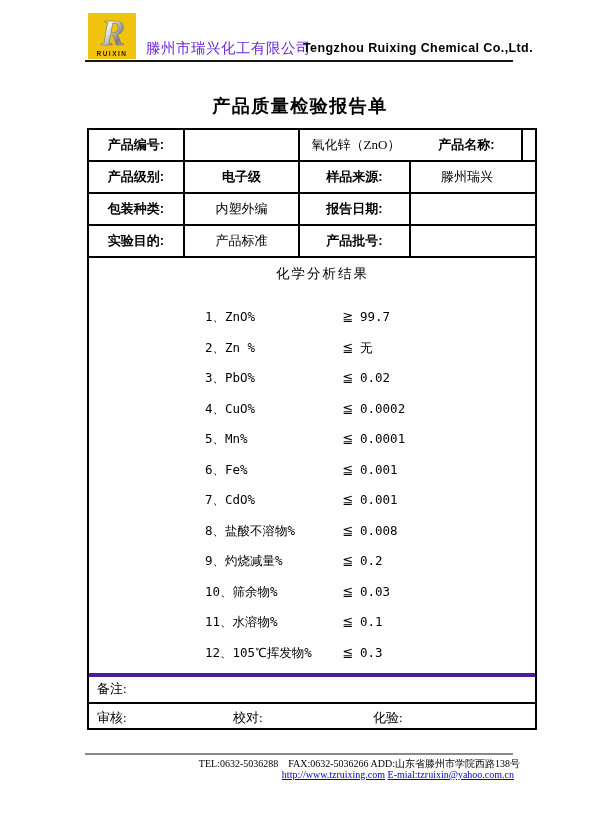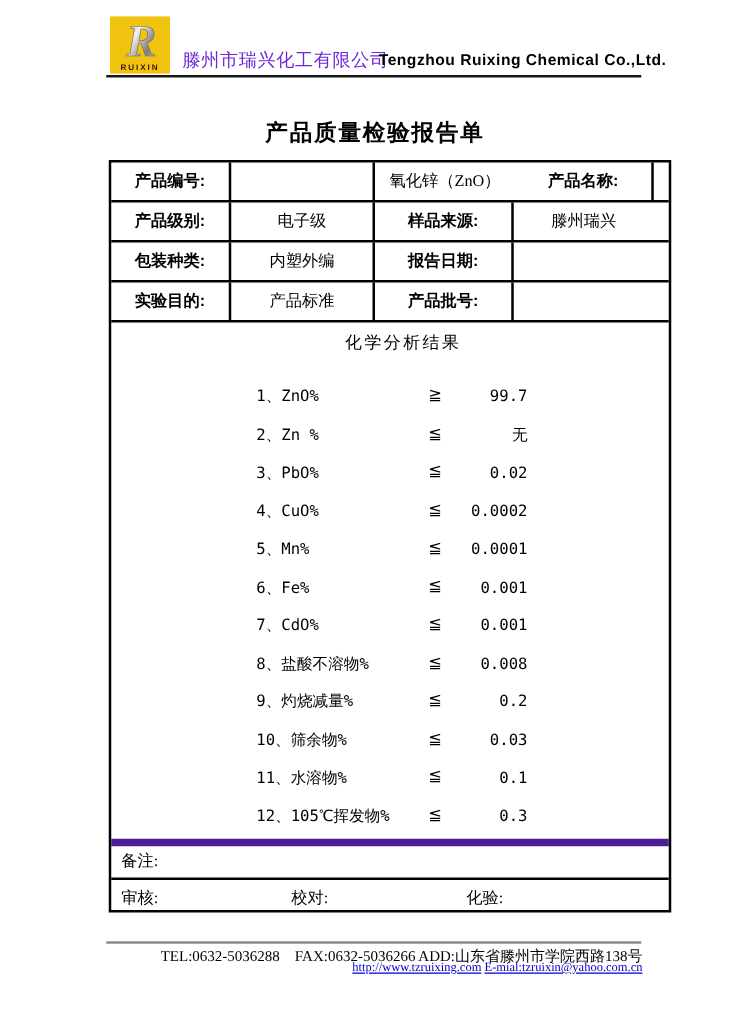--- a/index.html
+++ b/index.html
@@ -22,43 +22,43 @@
   
   .tbl { position:absolute; left:87px; top:128px; width:450px; height:602px;
          border:2px solid #000; box-sizing:border-box; }
   .irow { display:flex; height:32px; box-sizing:border-box; border-bottom:2px solid #000; }
   .irow .cell { box-sizing:border-box; border-right:2px solid #000; height:30px; line-height:30px;
                 text-align:center; overflow:hidden; white-space:nowrap; }
   .irow .c1 { width:96px; } .irow .c2 { width:115px; } .irow .c3 { width:111px; }
   .irow .c4 { width:112px; border-right:none; }
   .lbl { font-family:"Liberation Sans", sans-serif; font-weight:700; font-size:13px; }
   .val { font-size:13px; }
-  .val.bold { font-family:"Liberation Sans", sans-serif; font-weight:400; }
+  .val.bold { font-family:"Liberation Sans", sans-serif; font-weight:700; }
 
-  .chem { position:relative; height:415px; box-sizing:border-box; border-bottom:6px solid #4c1d95;padding-left:21px; }
+  .chem { position:relative; height:415px; box-sizing:border-box; border-bottom:4px solid #4c1d95;padding-left:21px; }
   .chem-title { margin-top:4px; height:24px; line-height:24px; text-align:center;
                 font-size:13.5px; letter-spacing:2px; }
   .chem-items { position:absolute; left:0; right:0; top:40px; }
   .crow { position:relative; height:30.5px; line-height:30.5px; }
   .cname { position:absolute; left:116px; font-family:"DejaVu Sans Mono", monospace;
            font-size:12.5px; white-space:nowrap; }
   .ccomp { position:absolute; left:247px; width:24px; text-align:center;
            font-family:"DejaVu Sans", sans-serif; font-size:13px; }
-  .cval  { position:absolute; left:271px; width:62px; text-align:right;
+  .cval  { position:absolute; left:271px; width:62px; text-align:left;
            font-family:"DejaVu Sans Mono", monospace; font-size:12.5px; }
 
   .remarks { height:27px; box-sizing:border-box; border-bottom:2px solid #000;
              line-height:24px; padding-left:8px; font-size:13px; }
   .signoff { position:relative; height:28px; line-height:28px; font-size:13px; }
   .signoff span { position:absolute; }
   .sg1 { left:8px; } .sg2 { left:144px; } .sg3 { left:284px; }
 
   
   .foot-rule { position:absolute; left:85px; top:753px; width:428px; height:2px; background:#8a8a8a; }
-  .foot-l1 { position:absolute; right:86px; top:757px; font-size:12px; white-space:nowrap; }
+  .foot-l1 { position:absolute; right:80px; top:757px; font-size:10px; white-space:nowrap; }
   .foot-l2 { position:absolute; right:86px; top:769px; font-size:10px; white-space:nowrap; }
   .flink { text-decoration:underline; cursor:pointer; }
 </style>
 </head>
 <body>
 
 <div class="page">
 
   <svg class="logo" width="48" height="46" viewBox="0 0 48 46">
     <defs>

